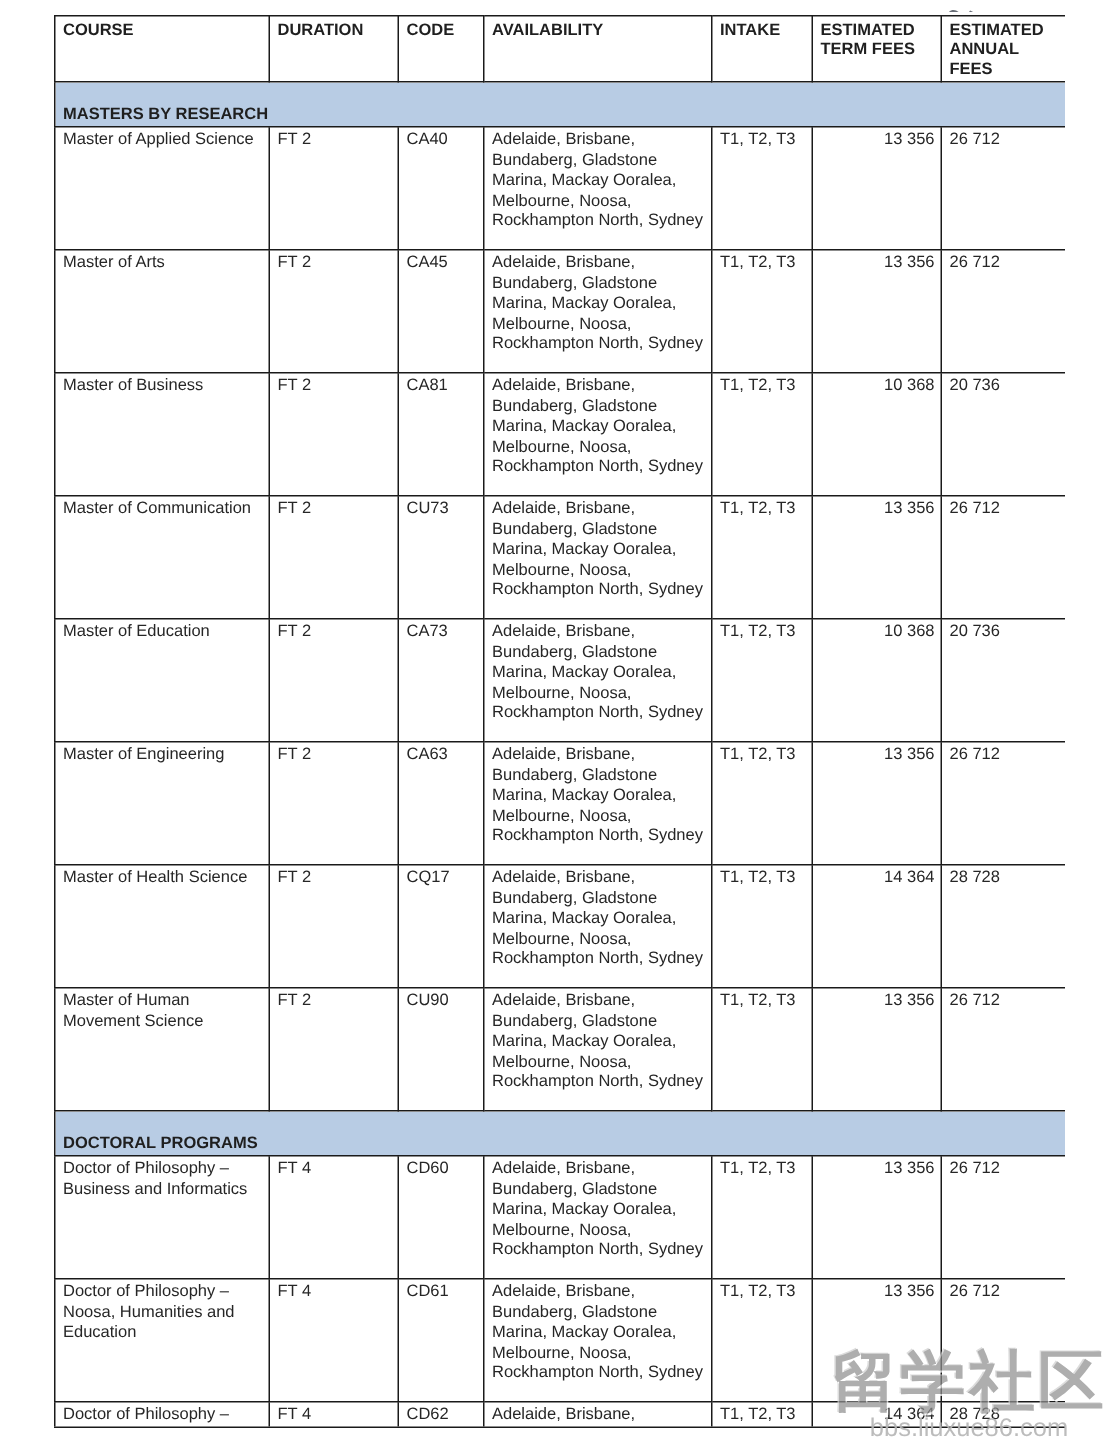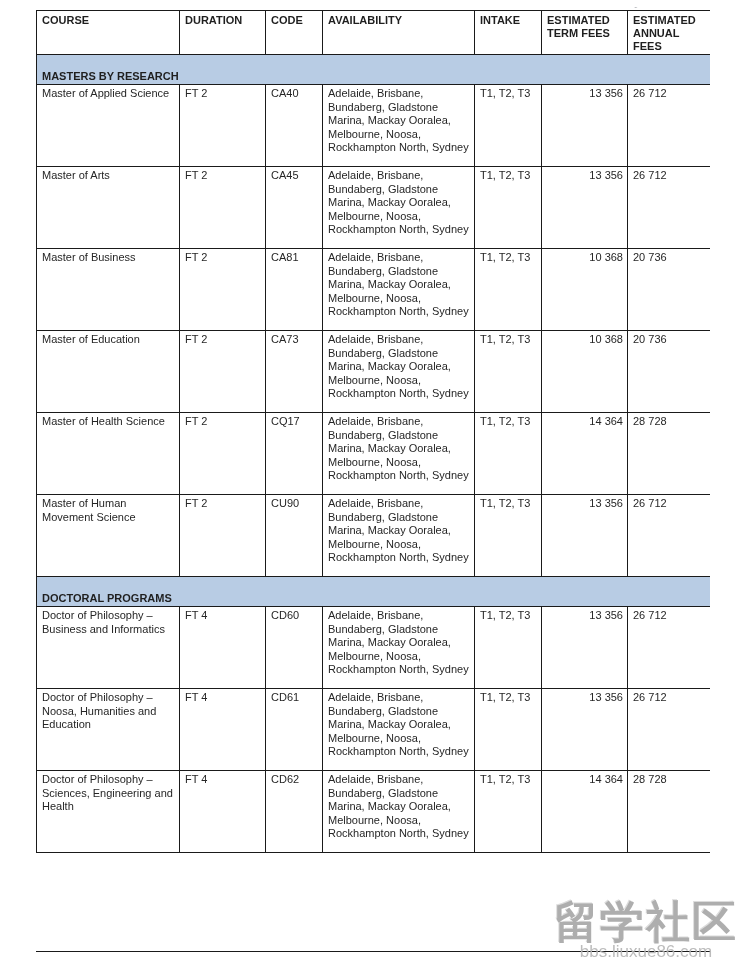--- a/index.html
+++ b/index.html
@@ -161,27 +161,45 @@
           <tr class="data-row">
             <td class="course-col">Master of Business</td>
             <td>FT 2</td>
             <td>CA81</td>
             <td class="avail-col">Adelaide, Brisbane, Bundaberg, Gladstone Marina, Mackay Ooralea, Melbourne, Noosa, Rockhampton North, Sydney</td>
             <td>T1, T2, T3</td>
             <td class="num">10 368</td>
             <td class="num-last">20 736</td>
           </tr>
           <tr class="data-row">
+            <td class="course-col">Master of Communication</td>
+            <td>FT 2</td>
+            <td>CU73</td>
+            <td class="avail-col">Adelaide, Brisbane, Bundaberg, Gladstone Marina, Mackay Ooralea, Melbourne, Noosa, Rockhampton North, Sydney</td>
+            <td>T1, T2, T3</td>
+            <td class="num">13 356</td>
+            <td class="num-last">26 712</td>
+          </tr>
+          <tr class="data-row">
             <td class="course-col">Master of Education</td>
             <td>FT 2</td>
             <td>CA73</td>
             <td class="avail-col">Adelaide, Brisbane, Bundaberg, Gladstone Marina, Mackay Ooralea, Melbourne, Noosa, Rockhampton North, Sydney</td>
             <td>T1, T2, T3</td>
             <td class="num">10 368</td>
             <td class="num-last">20 736</td>
+          </tr>
+          <tr class="data-row">
+            <td class="course-col">Master of Engineering</td>
+            <td>FT 2</td>
+            <td>CA63</td>
+            <td class="avail-col">Adelaide, Brisbane, Bundaberg, Gladstone Marina, Mackay Ooralea, Melbourne, Noosa, Rockhampton North, Sydney</td>
+            <td>T1, T2, T3</td>
+            <td class="num">13 356</td>
+            <td class="num-last">26 712</td>
           </tr>
           <tr class="data-row">
             <td class="course-col">Master of Health Science</td>
             <td>FT 2</td>
             <td>CQ17</td>
             <td class="avail-col">Adelaide, Brisbane, Bundaberg, Gladstone Marina, Mackay Ooralea, Melbourne, Noosa, Rockhampton North, Sydney</td>
             <td>T1, T2, T3</td>
             <td class="num">14 364</td>
             <td class="num-last">28 728</td>
           </tr>

